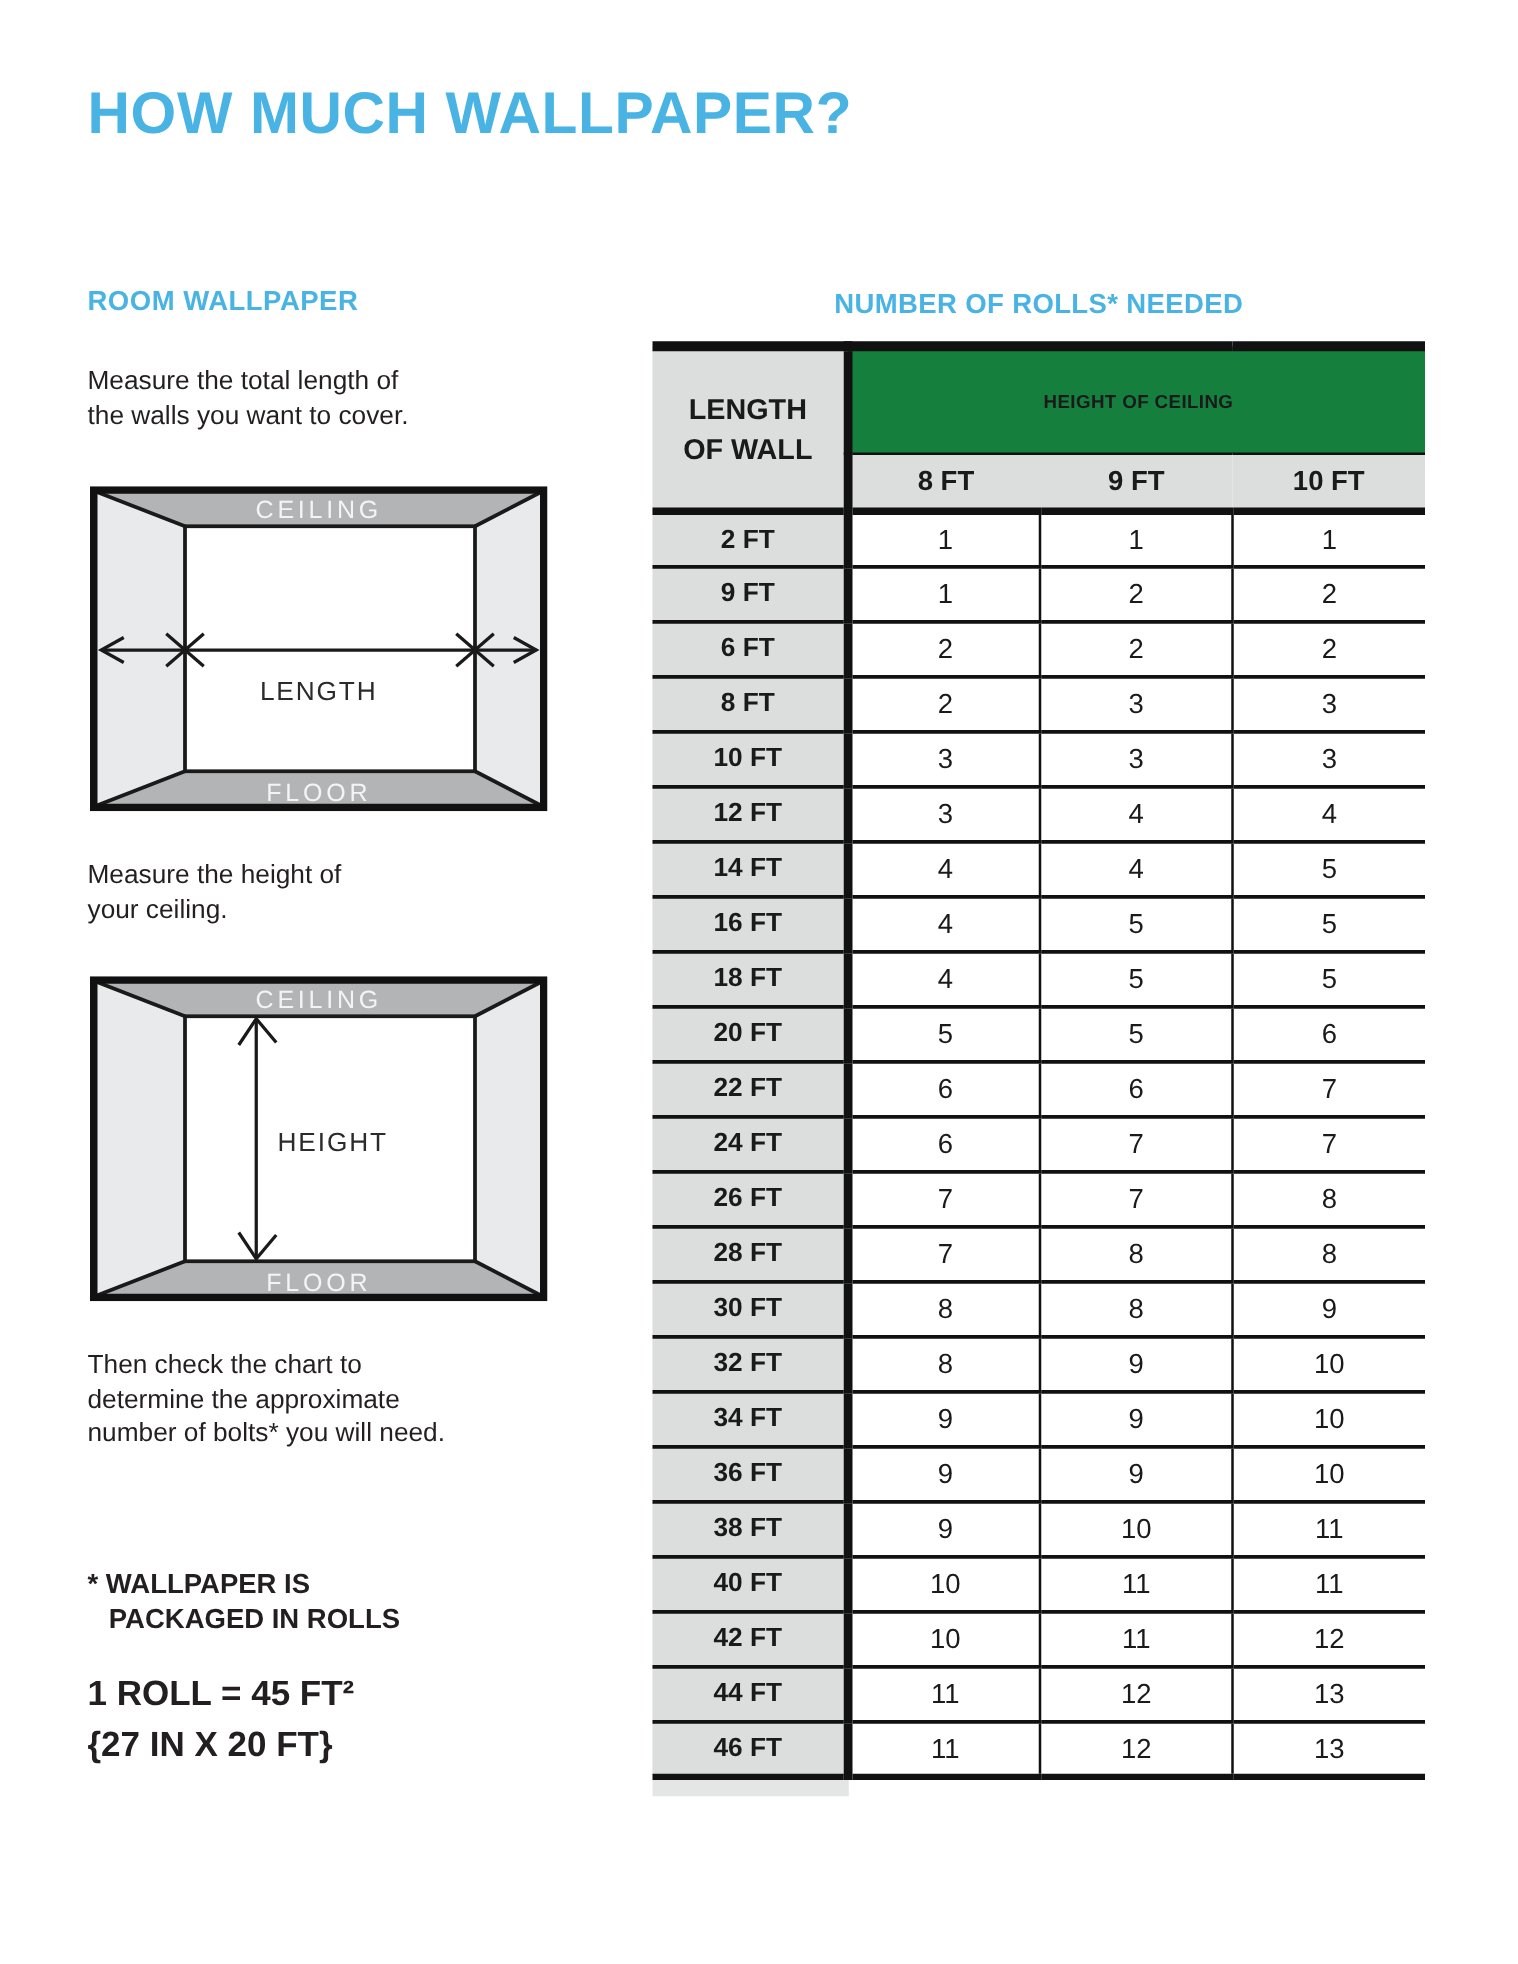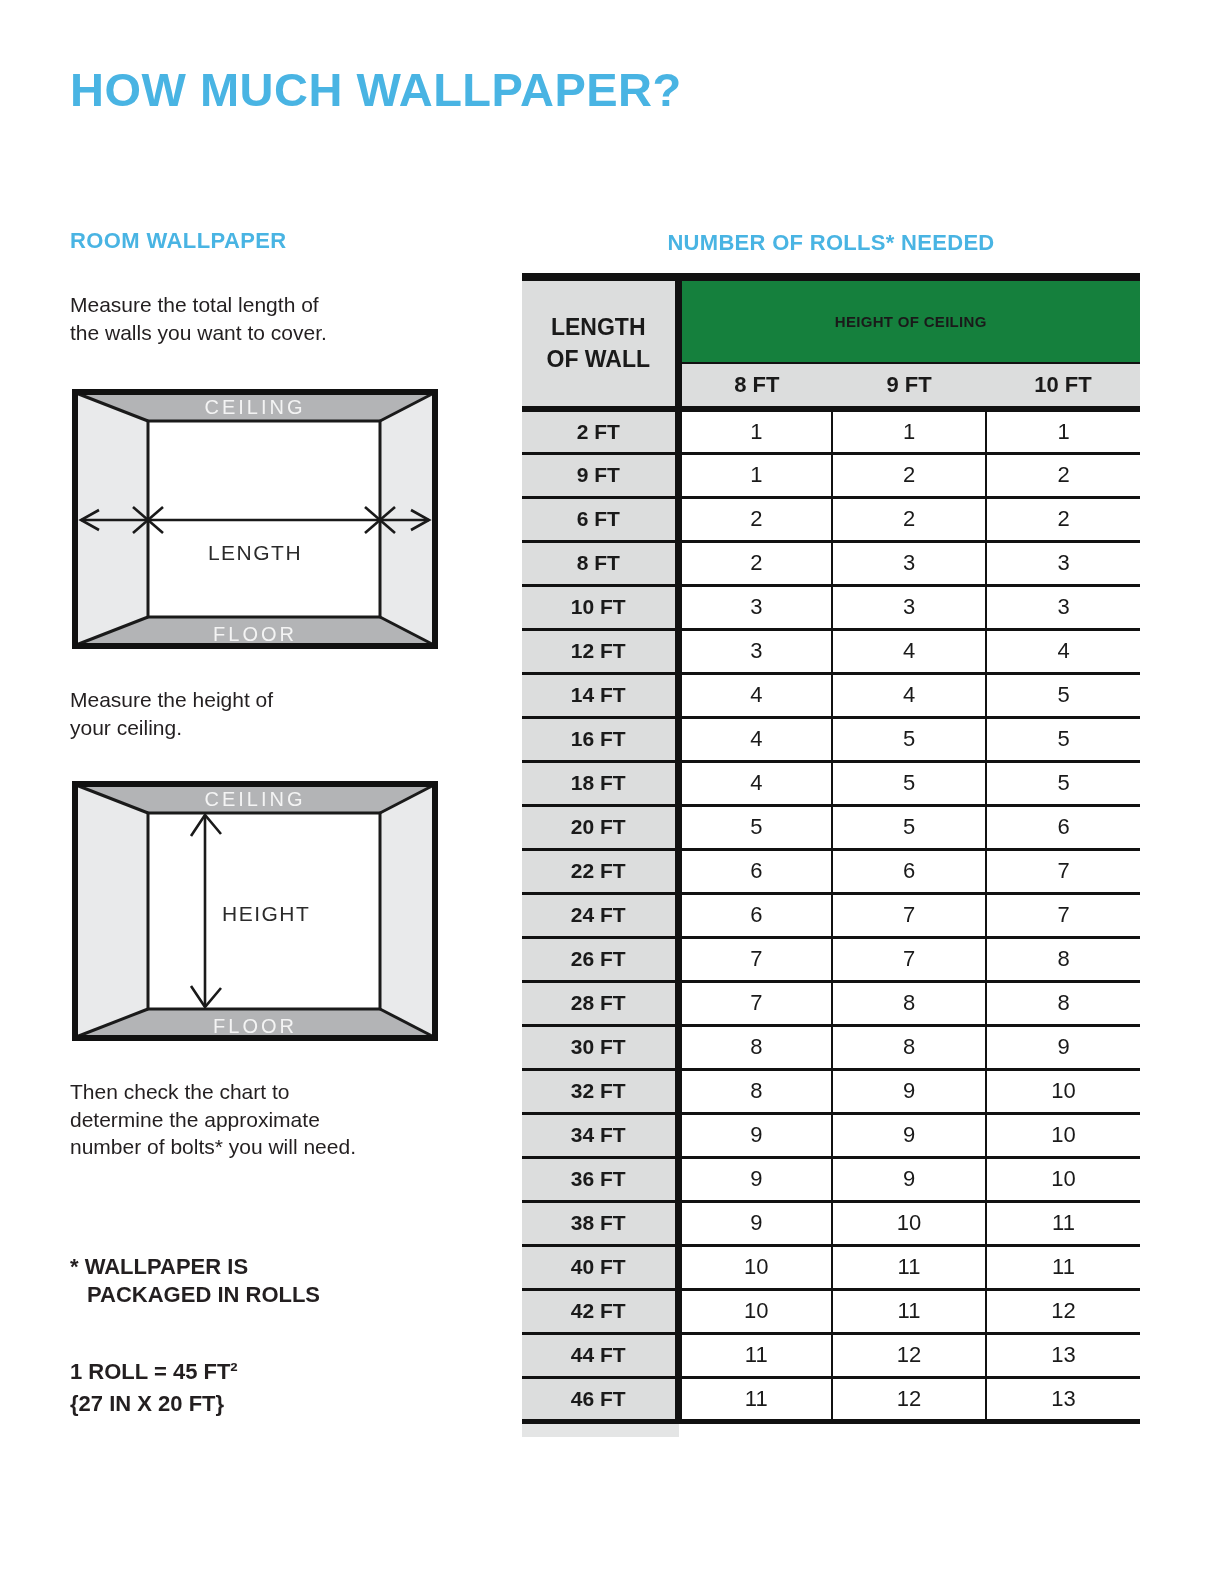--- a/index.html
+++ b/index.html
@@ -18,21 +18,21 @@
     font-size:22px; font-weight:bold; color:#49b4e3; letter-spacing:0.4px;
   }
   .para {
     margin-top:37px; font-size:21px; line-height:1.32; white-space:pre-line; color:#231f20;
   }
   .room-diagram { display:block; margin-top:43px; margin-left:2px; width:366px; height:260px; }
   .room-diagram.second { margin-top:39px; }
   .para.mid { }
   .footnote { margin-top:92px; font-size:22px; font-weight:bold; line-height:1.28; }
   .footnote .indent { padding-left:17px; }
-  .roll-info { margin-top:47px; font-size:22px; font-weight:bold; line-height:1.45; }
+  .roll-info { margin-top:26px; font-size:28px; font-weight:bold; line-height:1.45; }
   
   .right-col { position:absolute; left:522px; top:230px; width:618px; }
   .table-heading {
     width:100%; text-align:center; font-size:22px; font-weight:bold;
     color:#49b4e3; letter-spacing:0.3px;
   }
   table.rolls {
     margin-top:17px; width:618px; table-layout:fixed;
     border-collapse:collapse; border-top:8px solid #111111;
   }

